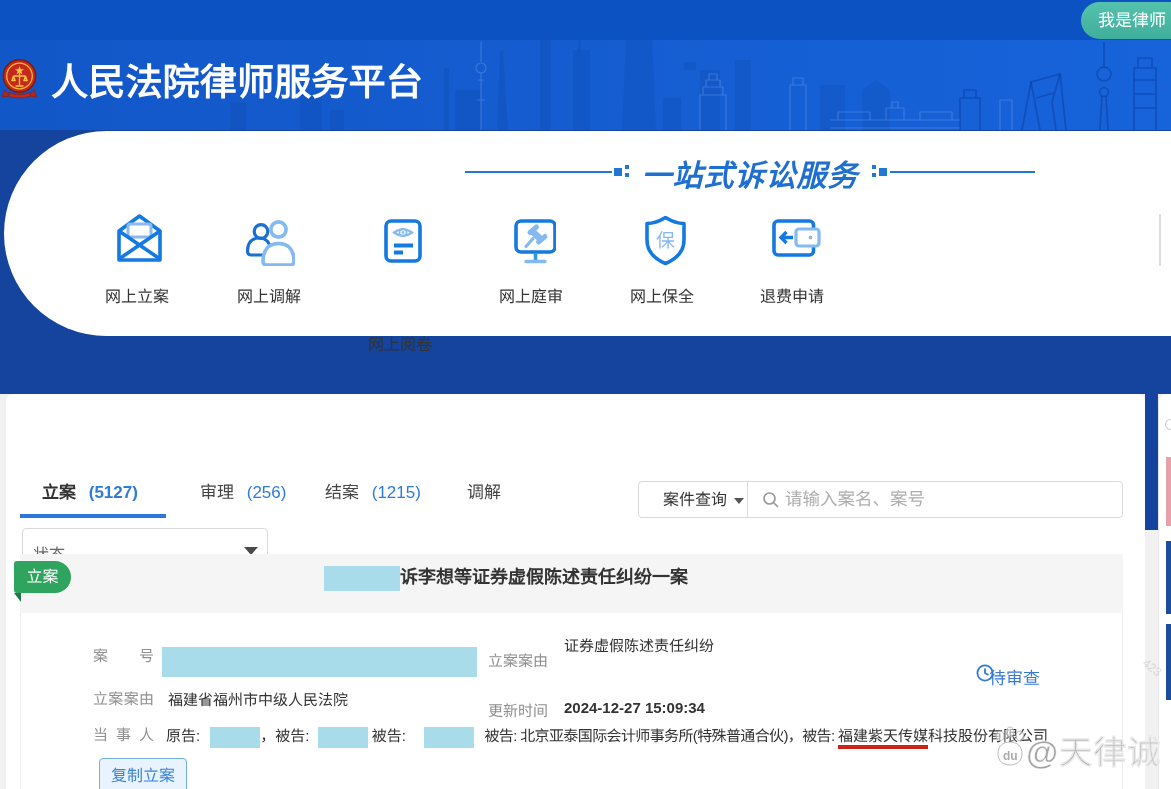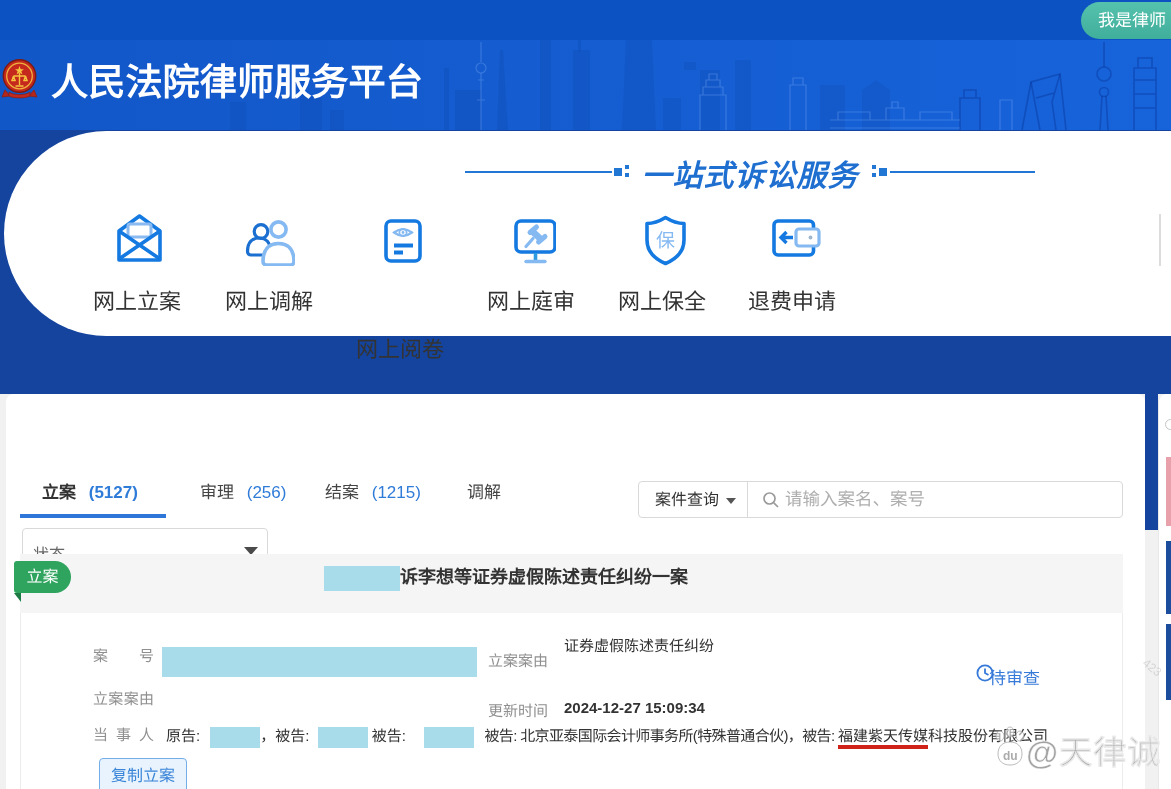--- a/index.html
+++ b/index.html
@@ -20,34 +20,34 @@
 #bluesec{left:0;top:130px;width:1171px;height:264px;background:#14449e;}
 #brightstrip{left:1145px;top:394px;width:13px;height:136px;background:#14449e;z-index:2;}
 #panel{left:4px;top:131px;width:1167px;height:205px;background:#fff;border-radius:103px 0 0 103px;}
 
 .cline{top:171px;height:2px;background:#2377d4;}
 #caltext{left:637px;top:151px;width:226px;text-align:center;color:#1f6fd0;
   font-family:"Liberation Serif",serif;font-style:italic;
   font-size:30px;font-weight:bold;letter-spacing:1px;}
 
 .svcicon{top:210px;}
-.svclabel{top:283px;width:120px;text-align:center;font-size:22px;color:#333;}
+.svclabel{top:283px;width:120px;text-align:center;font-size:16px;color:#333;}
 #vdiv{left:1159px;top:214px;width:2px;height:52px;background:#dcdcdc;}
 
 #main{left:6px;top:394px;width:1139px;height:395px;background:#fff;border-radius:8px 8px 0 0;}
 #notice{left:19px;top:1px;width:1108px;font-size:18.9px;font-weight:bold;color:#1a1a1a;line-height:28px;}
 #notice .lnk{color:#2e77d8;margin-left:6px;}
 
 .tab{top:84px;font-size:17px;color:#444;}
 .tab b{color:#333;}
 .tab .cnt{color:#2e7bd8;margin-left:8px;}
 #tabline{left:14px;top:120px;width:146px;height:3.5px;background:#2e77d8;}
 
 #qbox{left:632px;top:87px;width:110px;height:37px;border:1px solid #d9d9d9;border-radius:4px 0 0 4px;
-  box-sizing:border-box;font-size:16px;color:#333;line-height:35px;padding-left:16px;}
+  box-sizing:border-box;font-size:16px;color:#333;line-height:35px;padding-left:24px;}
 #qbox .arr{display:inline-block;width:0;height:0;border-left:5px solid transparent;
   border-right:5px solid transparent;border-top:6px solid #555;margin-left:7px;vertical-align:middle;}
 #sbox{left:741px;top:87px;width:376px;height:37px;border:1px solid #d9d9d9;border-radius:0 4px 4px 0;
   box-sizing:border-box;font-size:17.5px;color:#aeaeae;line-height:35px;padding-left:37px;}
 
 #ddl{left:16px;top:134px;width:246px;height:34px;border:1px solid #d9d9d9;border-radius:4px;
   box-sizing:border-box;background:#fff;}
 #ddl .txt{position:absolute;left:10px;top:12px;font-size:16px;color:#666;}
 #ddl .arr{position:absolute;right:9px;top:18px;width:0;height:0;border-left:7px solid transparent;
   border-right:7px solid transparent;border-top:8px solid #4a4a4a;}
@@ -223,20 +223,21 @@
       <div class="abs cyan" style="left:141px;top:93px;width:315px;height:30px;"></div>
       <div class="abs lbl" style="left:467px;top:95px;">立案案由</div>
       <div class="abs val" style="left:543px;top:80px;">证券虚假陈述责任纠纷</div>
       <svg class="abs" style="left:955px;top:110px" width="18" height="18" viewBox="0 0 18 18">
         <circle cx="9" cy="9" r="7.6" fill="none" stroke="#3679d9" stroke-width="1.8"></circle>
         <path d="M9,4.5 V9 L12.5,11" fill="none" stroke="#3679d9" stroke-width="1.8"></path>
       </svg>
       <div class="abs" style="left:968px;top:110px;font-size:17px;color:#3679d9;">待审查</div>
 
       <div class="abs lbl jlbl" style="left:72px;top:133px;">立案案由</div>
+      <div class="abs val" style="left:147px;top:134px;">福建省福州市中级人民法院</div>
       <div class="abs lbl" style="left:467px;top:145px;">更新时间</div>
       <div class="abs val" style="left:543px;top:145px;font-weight:bold;">2024-12-27 15:09:34</div>
 
       <div class="abs lbl jlbl" style="left:72px;top:169px;">当事人</div>
       <div class="abs val" style="left:145px;top:170px;white-space:nowrap;">原告:&nbsp;<span class="cyan" style="display:inline-block;width:50px;height:21px;vertical-align:-7px;margin-left:6px;"></span>，被告:&nbsp;<span class="cyan" style="display:inline-block;width:50px;height:21px;vertical-align:-7px;margin-left:4px;"></span>&nbsp;被告:&nbsp;<span class="cyan" style="display:inline-block;width:50px;height:21px;vertical-align:-7px;margin-left:14px;"></span>&nbsp;<span style="margin-left:6px;letter-spacing:-0.62px;">被告:&nbsp;北京亚泰国际会计师事务所(特殊普通合伙)，被告:&nbsp;</span><span style="border-bottom:4px solid #cf2219;padding-bottom:1px;">福建紫天传媒</span>科技股份有限公司</div>
 
       <div class="abs" style="left:78px;top:204px;width:88px;height:36px;background:#e8f3fd;border:1px solid #74aee8;border-radius:4px;box-sizing:border-box;color:#3a85d8;font-size:16px;text-align:center;line-height:34px;">复制立案</div>
     </div>
   </div>
 

